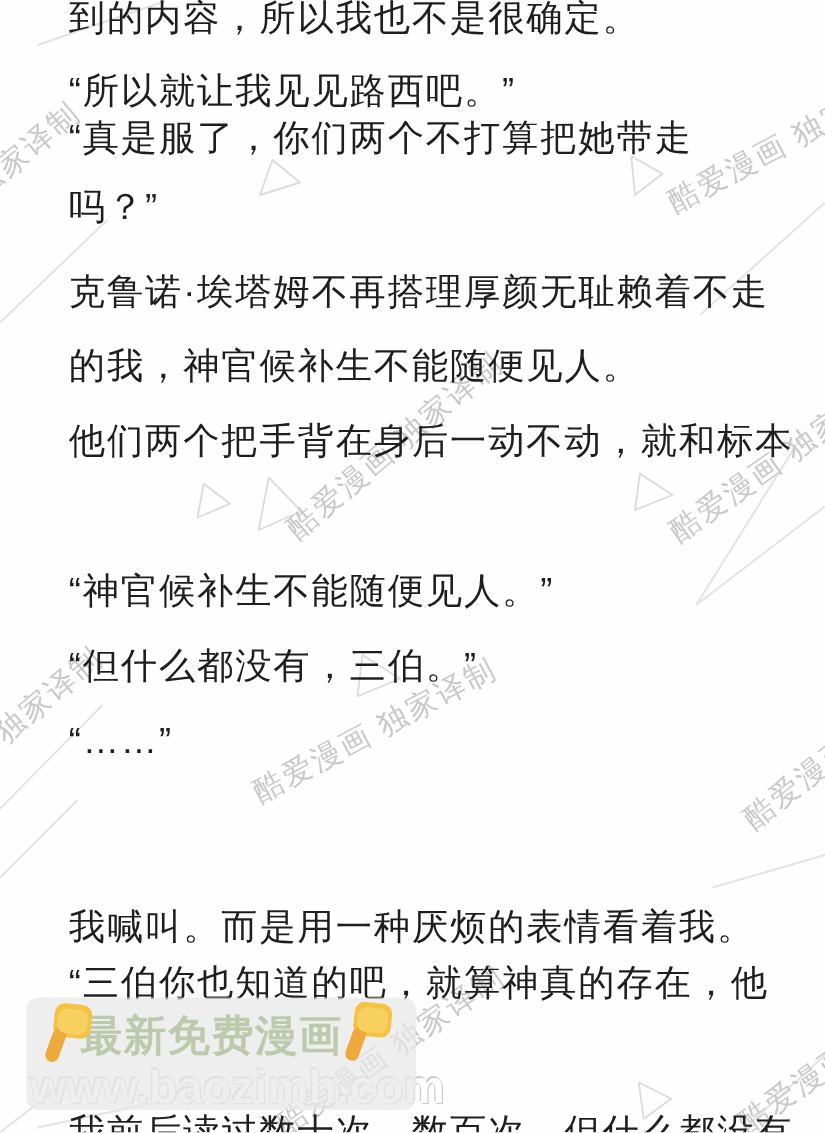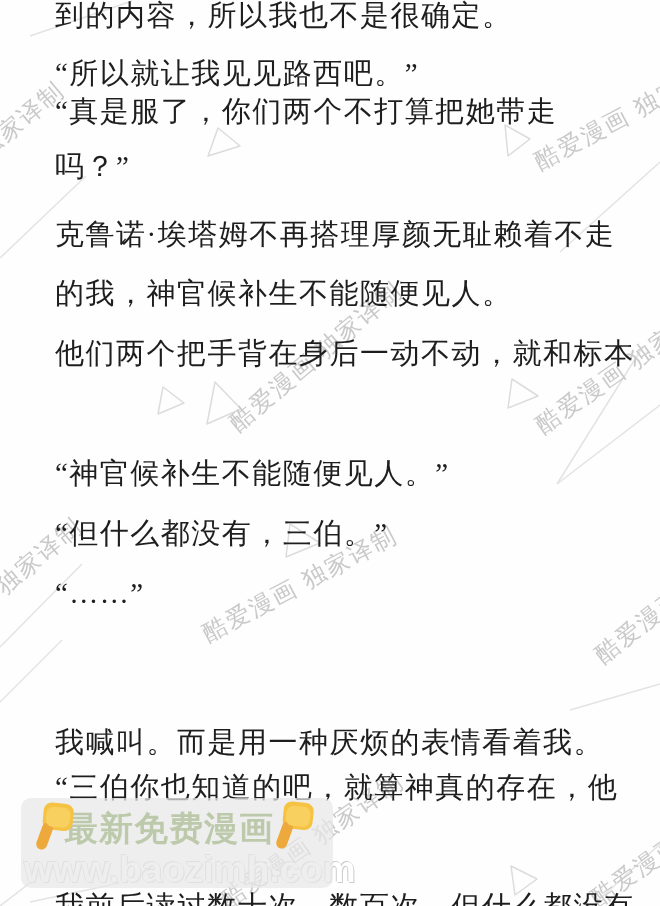--- a/index.html
+++ b/index.html
@@ -37,21 +37,21 @@
   }
   .promo-url {
     left: 24px; top: 849px;
     font-size: 37px;
     font-weight: bold;
     color: #ffffff;
     text-shadow: 0 0 1px #bdbdbd, 1px 1px 0 #cfcfcf, -1px -1px 0 #cfcfcf;
   }
 
   
-  .text-layer { position: absolute; left: 0; top: 0; width: 540px; height: 906px; z-index: 2; font-family: Liberation Serif, serif; }
+  .text-layer { position: absolute; left: 0; top: 0; width: 540px; height: 906px; z-index: 2; }
   .line {
     position: absolute;
     left: 55px;
     font-size: 29px;
     line-height: 33px;
     letter-spacing: 1.5px;
     color: #1e1e1e;
     white-space: nowrap;
   }
 

